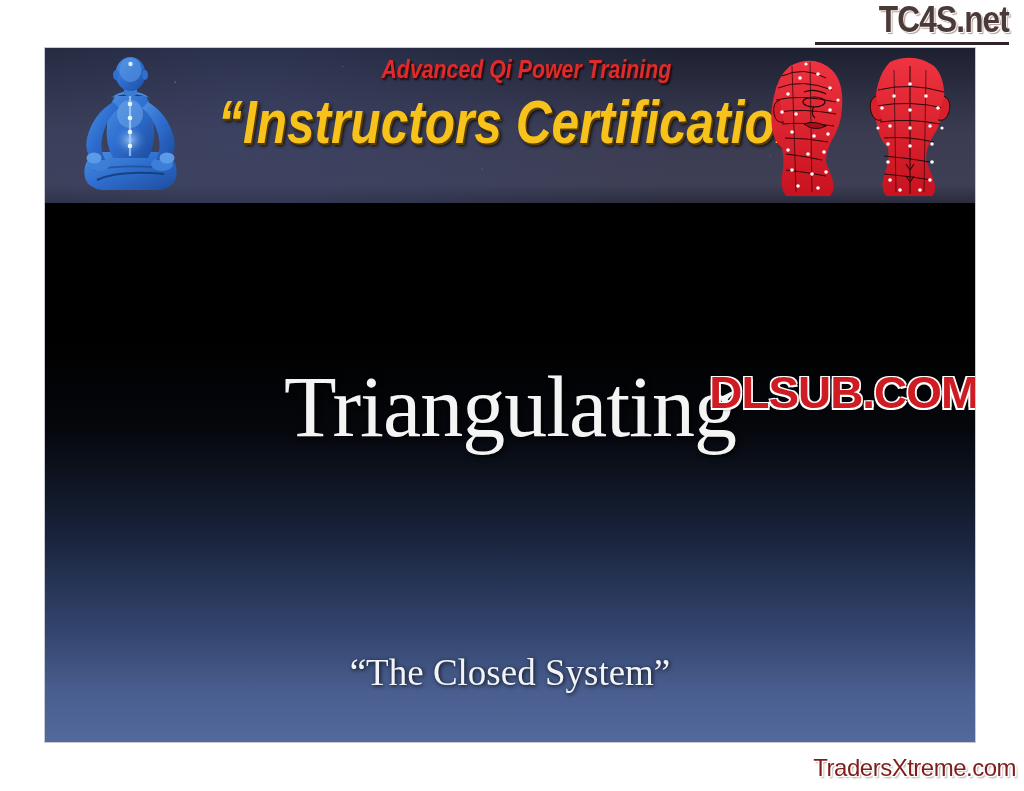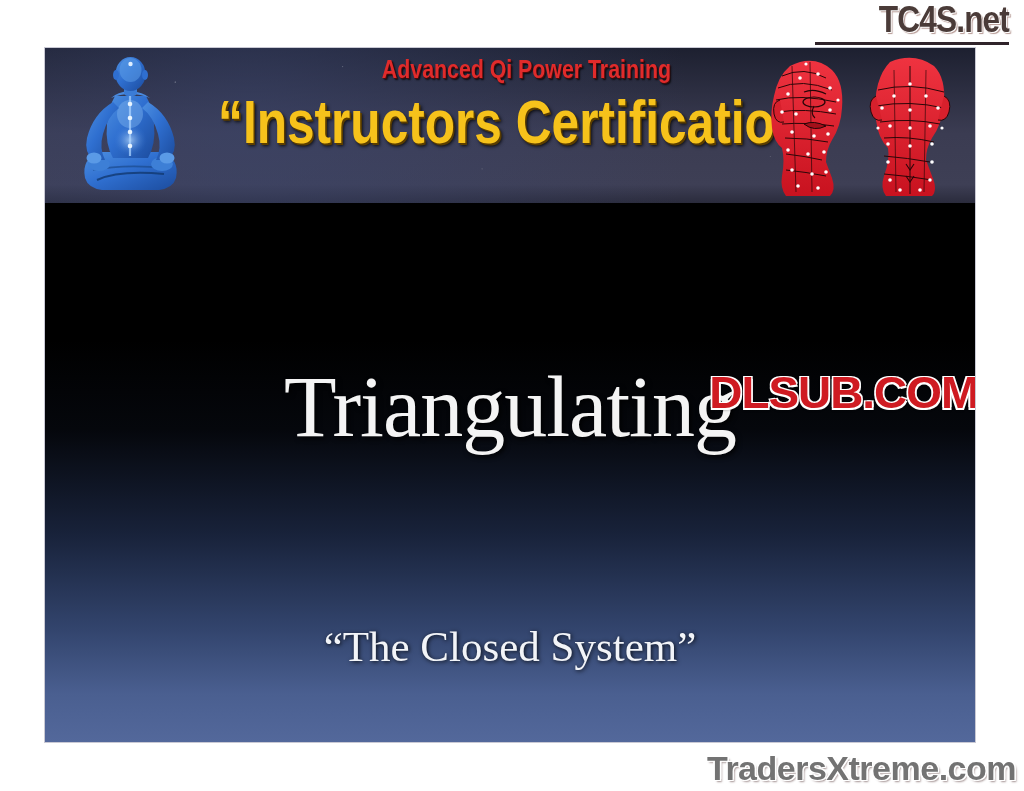--- a/index.html
+++ b/index.html
@@ -53,20 +53,21 @@
         #18223a 70%, #33456e 84%, #4a5f90 93%, #53689b 100%);
   }
 
   
   #banner{
     position:absolute; left:0; top:0; width:100%; height:155px;
     background:
       radial-gradient(circle at 22% 45%, rgba(60,70,110,.55) 0%, rgba(0,0,0,0) 60%),
       linear-gradient(to bottom, #1d2030 0%, #3b3c52 55%, #3e3f55 88%, #2a2b3c 100%);
     overflow:hidden;
+    font-style:italic;
   }
   #banner .starfield{
     position:absolute;inset:0;
     background-image:
       radial-gradient(1px 1px at 14% 22%, rgba(255,255,255,.45), transparent),
       radial-gradient(1px 1px at 9% 64%, rgba(255,255,255,.30), transparent),
       radial-gradient(1px 1px at 32% 12%, rgba(255,255,255,.25), transparent),
       radial-gradient(1px 1px at 47% 78%, rgba(255,255,255,.18), transparent),
       radial-gradient(1px 1px at 62% 18%, rgba(255,255,255,.18), transparent),
       radial-gradient(1px 1px at 78% 70%, rgba(255,255,255,.15), transparent);
@@ -110,24 +111,24 @@
     font-family:"Liberation Serif", serif;
     font-weight:normal;
     font-size:86px;
     line-height:106px;
     color:#f4f4f4;
     margin:16px;
     text-shadow:2px 2px 5px rgba(0,0,0,.9);
     letter-spacing:-1px;
   }
   #slide-subtitle{
-    position:absolute; left:0; right:0; top:570px;
+    position:absolute; left:0; right:0; top:596px;
     text-align:center;
     font-family:"Liberation Serif", serif;
-    font-size:43px; line-height:58px;
+    font-size:37px; line-height:58px;
     color:#f2f4f8;
     text-shadow:1px 1px 4px rgba(0,0,0,.85);
   }
 
   
   #dlsub-watermark{
     position:absolute; left:0; right:0; top:322px;
     text-align:right; z-index:20;
     pointer-events:none;
   }
@@ -146,22 +147,22 @@
        0 2px 3px rgba(0,0,0,.45);
     white-space:nowrap;
   }
 
   
   #tradersxtreme-watermark{
     position:absolute; right:8px; bottom:6px; z-index:40;
   }
   #tradersxtreme-watermark .wm{
     font-family:"Liberation Sans", sans-serif;
-    font-weight:bold; font-size:34px; line-height:34px;
-    color:#737373;
+    font-weight:normal; font-size:24px; line-height:34px;
+    color:#7f1d1d;
     transform:scaleX(.96);
     letter-spacing:-0.5px;
     text-shadow:
       -1.4px -1.4px 0 #ffffff, 1.4px -1.4px 0 #ffffff,
       -1.4px  1.4px 0 #ffffff, 1.4px  1.4px 0 #ffffff,
        2px 2px 2px rgba(90,60,60,.55);
     white-space:nowrap;
   }
 </style>
 </head>

